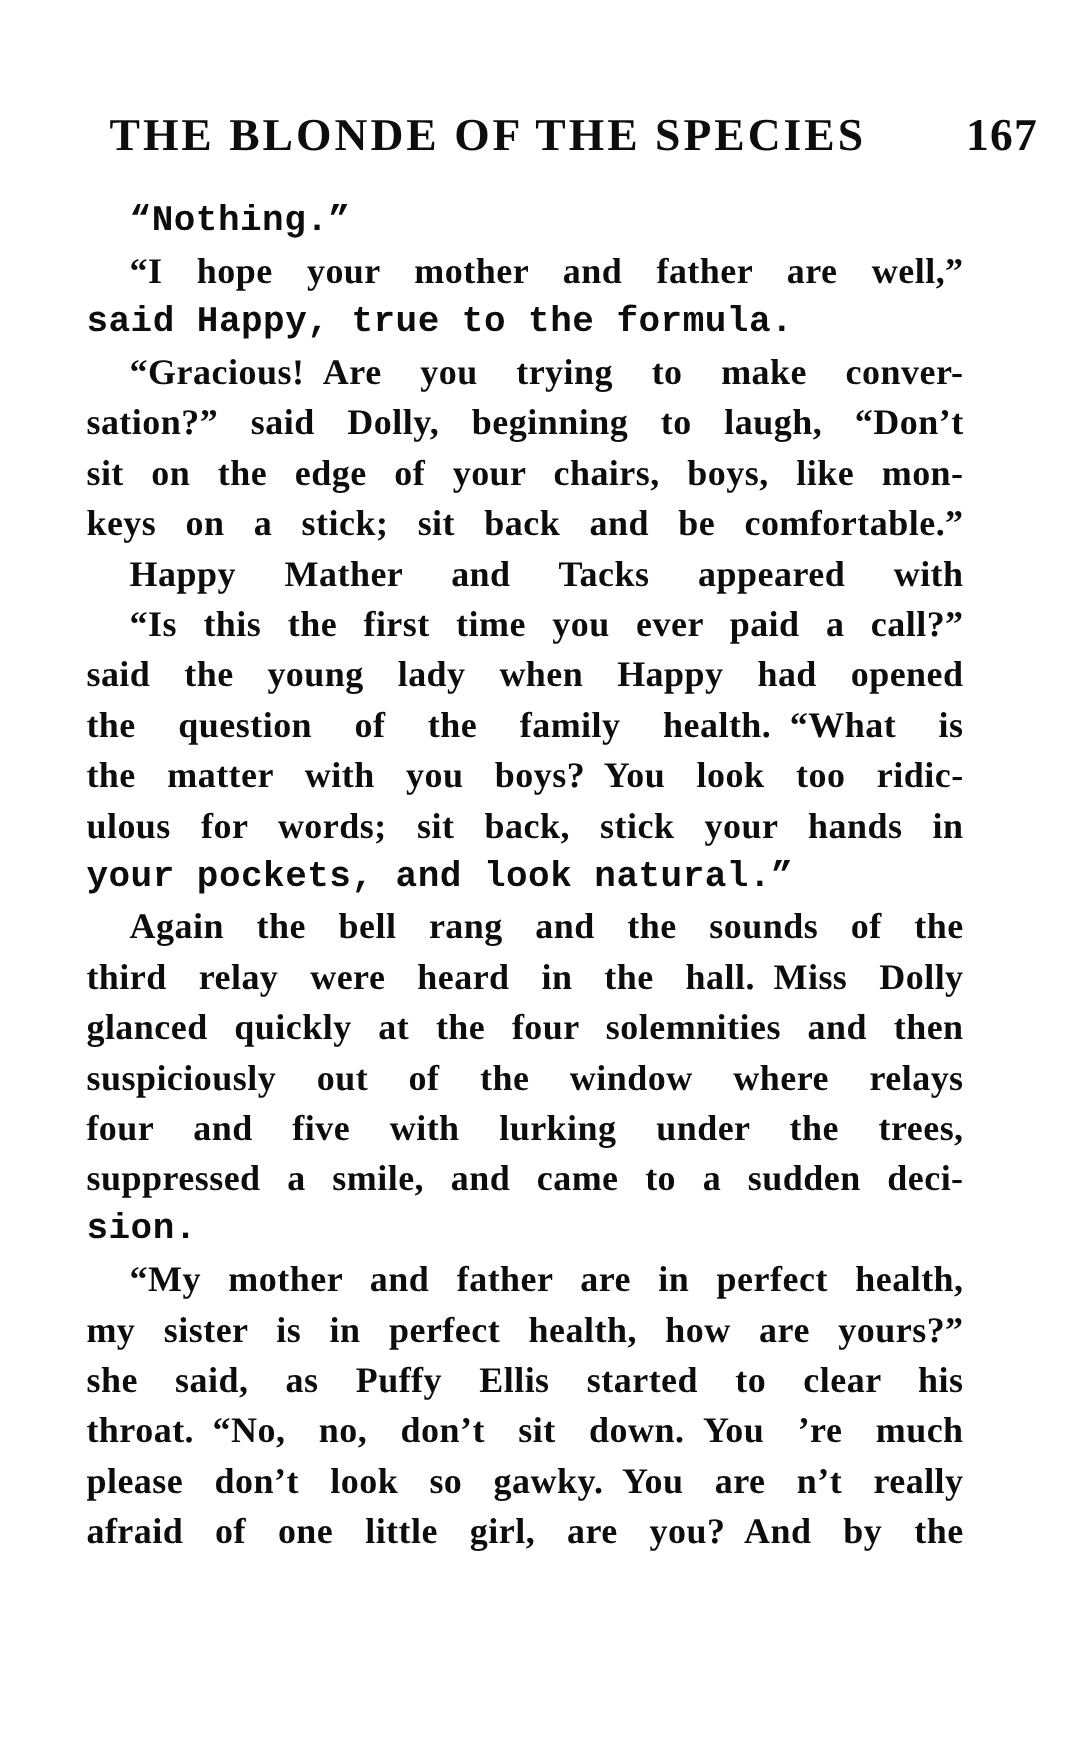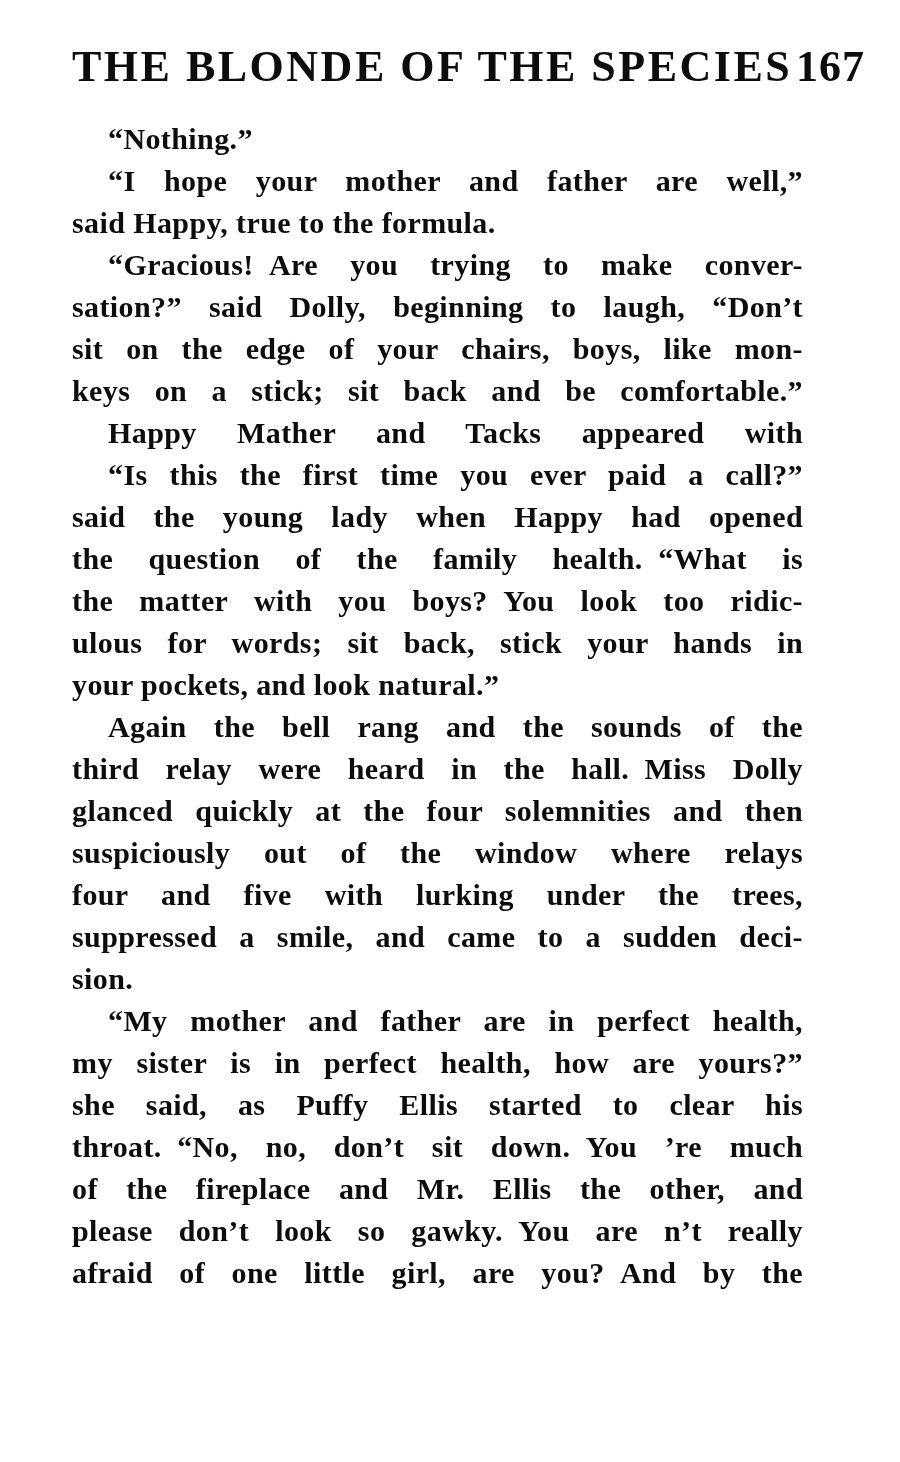--- a/index.html
+++ b/index.html
@@ -14,24 +14,24 @@
     background: #ffffff;
     overflow: hidden;
     font-family: "Liberation Serif", serif;
     font-weight: 700;
     color: #0d0d0d;
     -webkit-font-smoothing: antialiased;
   }
   .running-header {
     position: relative;
     margin: 0 97px 30px 72px;
-    padding-top: 46px;
+    padding-top: 92px;
     padding-right: 62px;
     text-align: center;
-    font-size: 44px;
+    font-size: 38px;
     line-height: 42px;
     letter-spacing: 2.5px;
     white-space: nowrap;
   }
   .folio {
     position: absolute;
     right: -62px;
     bottom: 0;
     letter-spacing: 1px;
   }
@@ -41,20 +41,21 @@
   .line {
     font-size: 30px;
     line-height: 42px;
     letter-spacing: 0.4px;
     text-align: justify;
     text-align-last: justify;
   }
   .line.end {
     text-align: right;
     text-align-last: left;
+    font-family: Liberation Mono, monospace;
   }
   .line.indent {
     text-indent: 36px;
   }
 </style>
 </head>
 <body>
 
 <div class="page">
   <div class="running-header">
@@ -80,17 +81,16 @@
       <div class="line">third relay were heard in the hall. Miss Dolly</div>
       <div class="line">glanced quickly at the four solemnities and then</div>
       <div class="line">suspiciously out of the window where relays</div>
       <div class="line">four and five with lurking under the trees,</div>
       <div class="line">suppressed a smile, and came to a sudden deci-</div>
       <div class="line end">sion.</div>
       <div class="line indent">“My mother and father are in perfect health,</div>
       <div class="line">my sister is in perfect health, how are yours?”</div>
       <div class="line">she said, as Puffy Ellis started to clear his</div>
       <div class="line">throat. “No, no, don’t sit down. You ’re much</div>
-      <div class="line">of the fireplace and Mr. Ellis the other, and</div>
       <div class="line">please don’t look so gawky. You are n’t really</div>
       <div class="line">afraid of one little girl, are you? And by the</div>
     </div>
 </div>
 
 </body></html>

